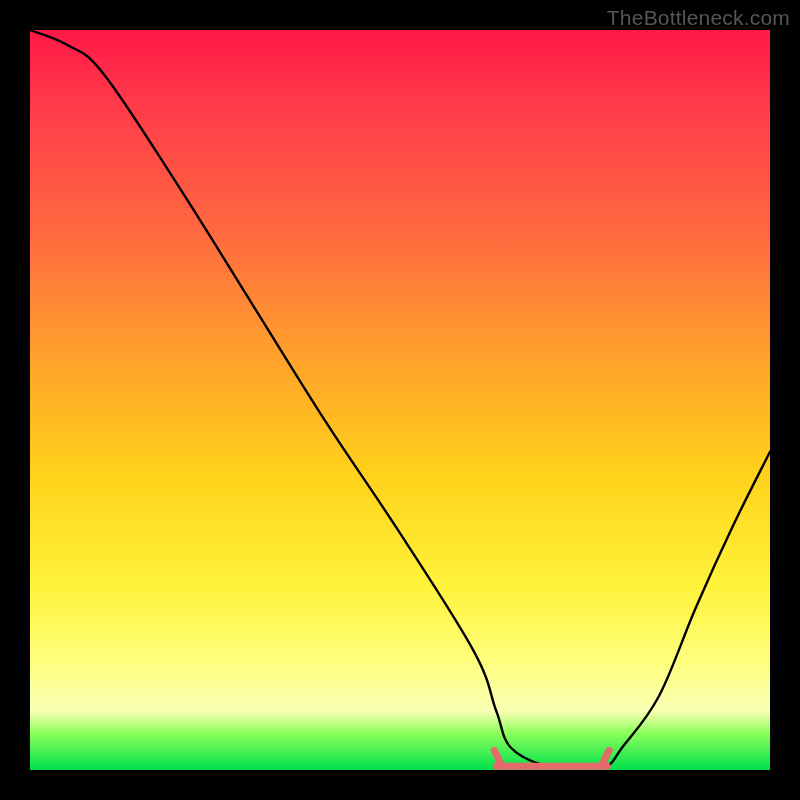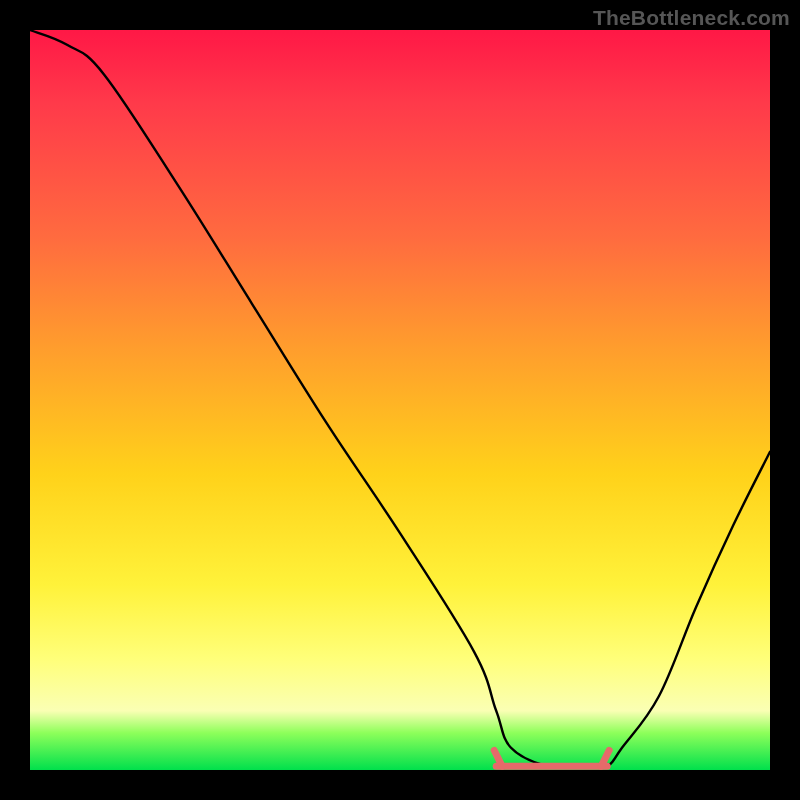--- a/index.html
+++ b/index.html
@@ -44,21 +44,21 @@
     top: 0;
     width: 740px;
     height: 740px;
     overflow: visible;
   }
   .watermark {
     position: absolute;
     top: 6px;
     right: 10px;
     font-size: 21px;
-    font-weight: 700;
+    font-weight: 400;
     color: #565656;
     letter-spacing: 0.2px;
   }
 </style>
 </head>
 <body>
 
 <div class="stage">
   <div class="watermark">TheBottleneck.com</div>
 

